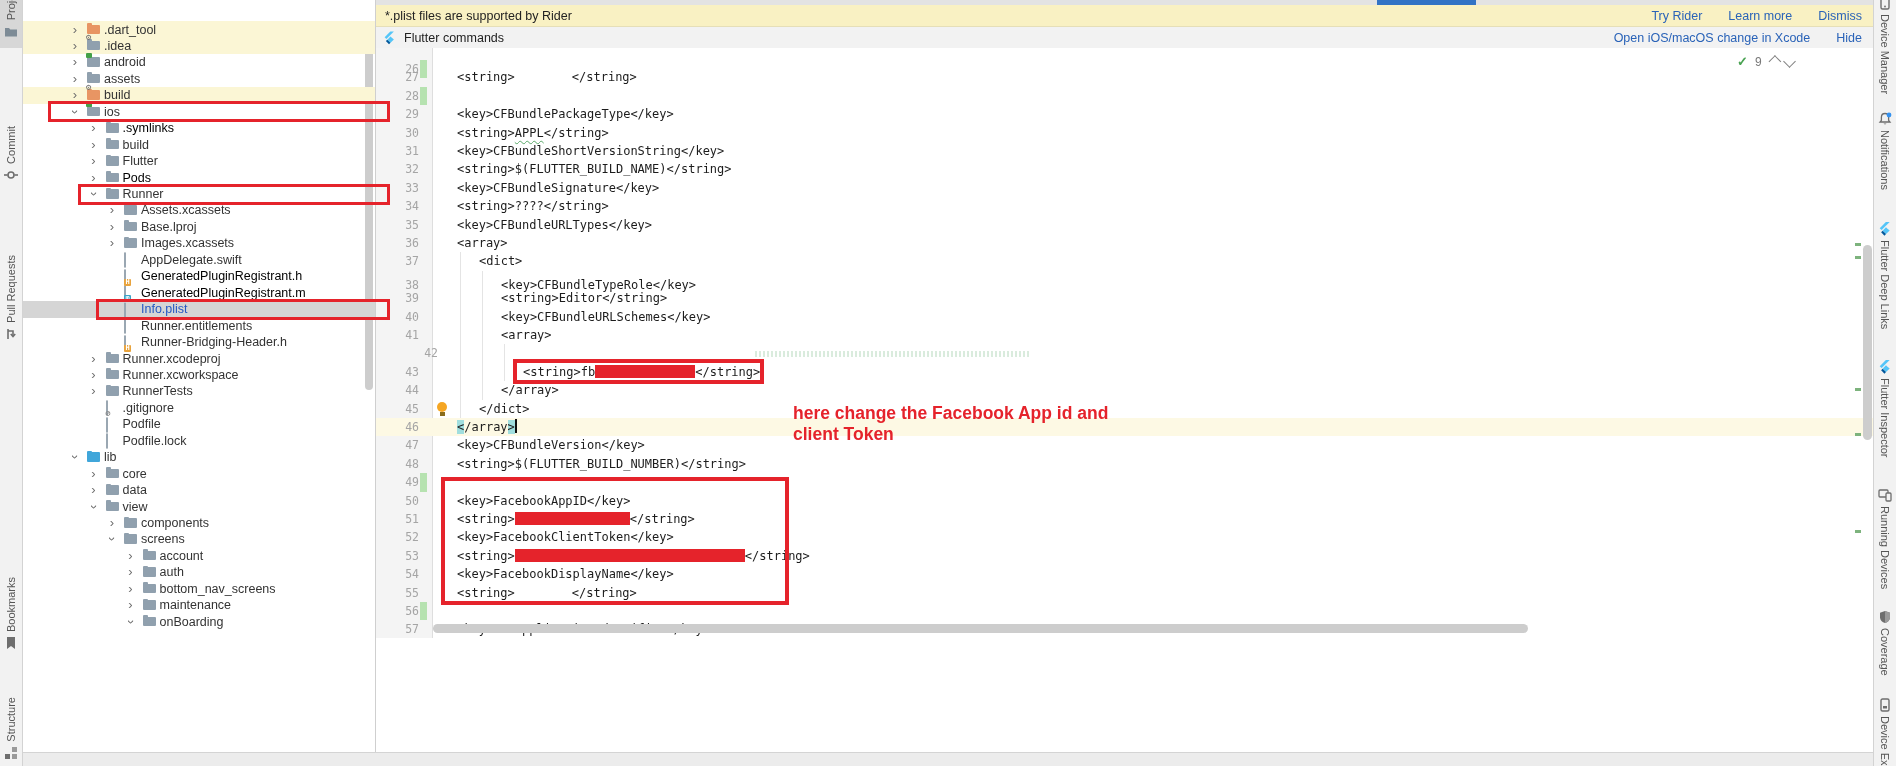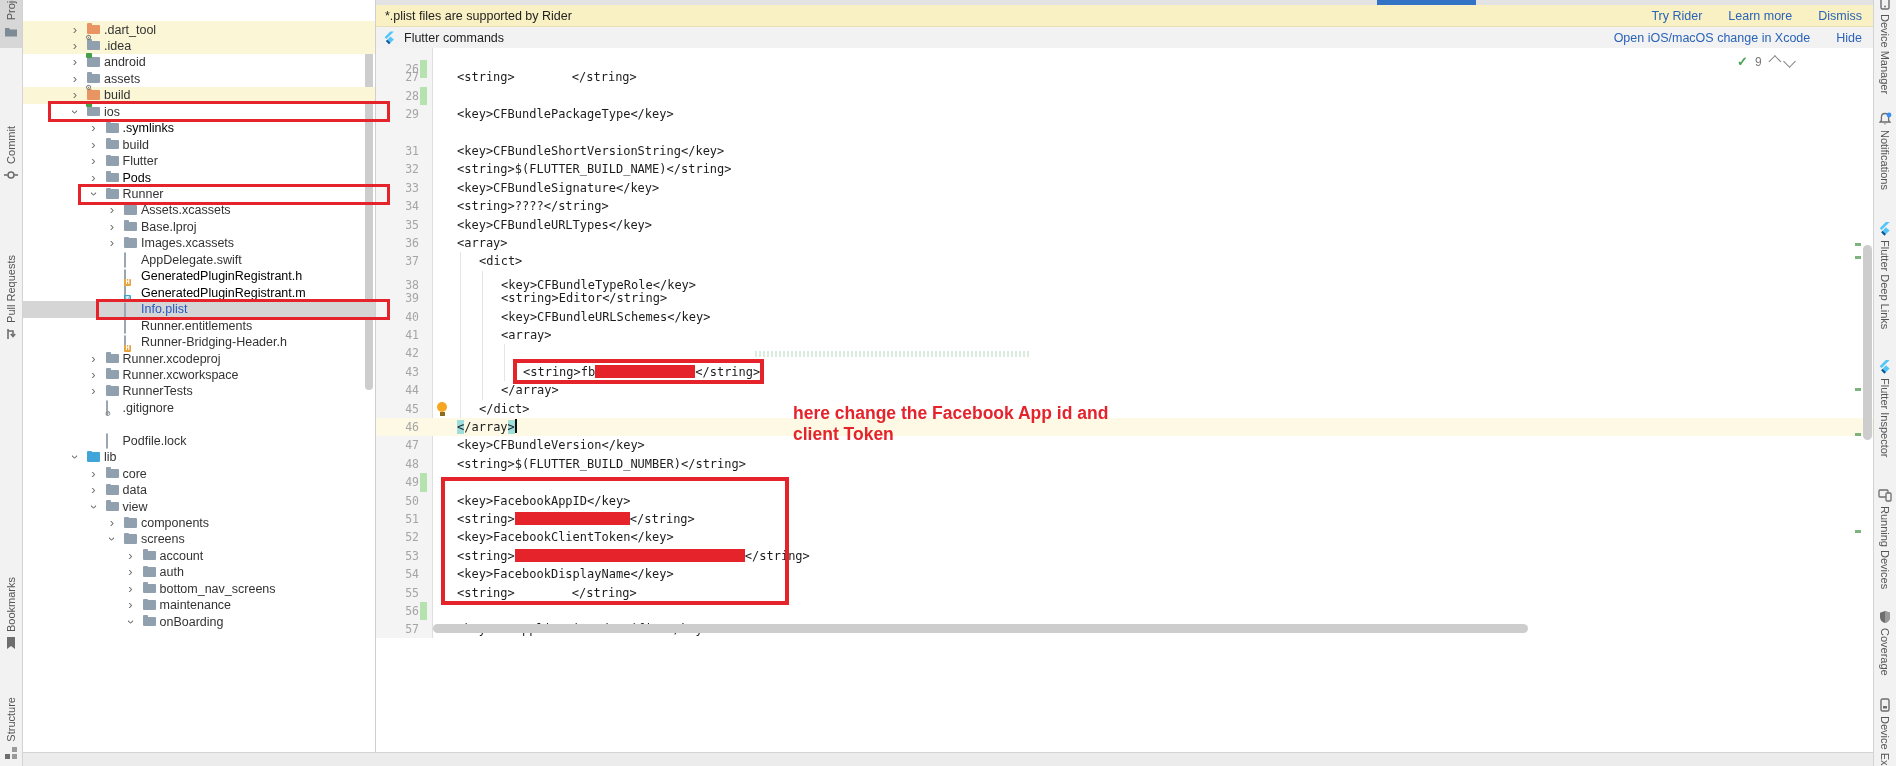--- a/index.html
+++ b/index.html
@@ -252,20 +252,24 @@
     </div>
     <div class="trow" style="top: 382.9px;">
       <span class="chev " style="left:66.5px">›</span>
       <span class="ticon" style="left:83.5px"><span class="fol"><span class="tab" style="background:#90a0ae"></span><span class="bod" style="background:#90a0ae"></span></span></span>
       <span class="tlabel " style="left:100.5px">RunnerTests</span>
     </div>
     <div class="trow" style="top: 399.35px;">
       <span class="ticon" style="left:83.5px"><span class="fil"><i style="top:3px"></i><i style="top:6px"></i><i style="top:9px"></i><span class="badge" style="color:#8a8a8a;font-size:8px;">⊘</span></span></span>
       <span class="tlabel " style="left:100.5px">.gitignore</span>
     </div>
+    <div class="trow" style="top: 415.8px;">
+      <span class="ticon" style="left:83.5px"><span class="fil"><i style="top:3px"></i><i style="top:6px"></i><i style="top:9px"></i></span></span>
+      <span class="tlabel " style="left:100.5px">Podfile</span>
+    </div>
     <div class="trow" style="top: 432.25px;">
       <span class="ticon" style="left:83.5px"><span class="fil"><i style="top:3px"></i><i style="top:6px"></i><i style="top:9px"></i></span></span>
       <span class="tlabel " style="left:100.5px">Podfile.lock</span>
     </div>
     <div class="trow" style="top: 448.7px;">
       <span class="chev exp" style="left:48px">›</span>
       <span class="ticon" style="left:65px"><span class="fol"><span class="tab" style="background:#40a6da"></span><span class="bod" style="background:#40a6da"></span></span></span>
       <span class="tlabel " style="left:82px">lib</span>
     </div>
     <div class="trow" style="top: 465.15px;">
@@ -350,32 +354,33 @@
   <div id="code-area">
     <div id="gutter-bg"></div>
     <div id="code-lines">
         <div class="iguide" style="left: 85px; top: 204.4px; height: 165.6px;"></div>
         <div class="iguide" style="left: 107px; top: 222.8px; height: 128.8px;"></div>
         <div class="iguide" style="left: 129px; top: 296.4px; height: 36.8px;"></div>
         <div class="cl" style="top: 12px;"><span class="lnum">26</span><span class="chgbar"></span><span class="ctext" style="left:60px"></span></div>
         <div class="cl" style="top: 20.4px;"><span class="lnum">27</span><span class="ctext" style="left:82px"><span class="">&lt;string&gt;</span><span class="gapseg" style="width:57px"></span><span class="">&lt;/string&gt;</span></span></div>
         <div class="cl" style="top: 38.8px;"><span class="lnum">28</span><span class="chgbar"></span><span class="ctext" style="left:60px"></span></div>
         <div class="cl" style="top: 57.2px;"><span class="lnum">29</span><span class="ctext" style="left:82px"><span class="">&lt;key&gt;CFBundlePackageType&lt;/key&gt;</span></span></div>
+        <div class="cl" style="top: 75.6px;"><span class="lnum">30</span><span class="ctext" style="left:82px"><span class="">&lt;string&gt;</span><span class="squig">APPL</span><span class="">&lt;/string&gt;</span></span></div>
         <div class="cl" style="top: 94px;"><span class="lnum">31</span><span class="ctext" style="left:82px"><span class="">&lt;key&gt;CFBundleShortVersionString&lt;/key&gt;</span></span></div>
         <div class="cl" style="top: 112.4px;"><span class="lnum">32</span><span class="ctext" style="left:82px"><span class="">&lt;string&gt;$(FLUTTER_BUILD_NAME)&lt;/string&gt;</span></span></div>
         <div class="cl" style="top: 130.8px;"><span class="lnum">33</span><span class="ctext" style="left:82px"><span class="">&lt;key&gt;CFBundleSignature&lt;/key&gt;</span></span></div>
         <div class="cl" style="top: 149.2px;"><span class="lnum">34</span><span class="ctext" style="left:82px"><span class="">&lt;string&gt;????&lt;/string&gt;</span></span></div>
         <div class="cl" style="top: 167.6px;"><span class="lnum">35</span><span class="ctext" style="left:82px"><span class="">&lt;key&gt;CFBundleURLTypes&lt;/key&gt;</span></span></div>
         <div class="cl" style="top: 186px;"><span class="lnum">36</span><span class="ctext" style="left:82px"><span class="">&lt;array&gt;</span></span></div>
         <div class="cl" style="top: 204.4px;"><span class="lnum">37</span><span class="ctext" style="left:104px"><span class="">&lt;dict&gt;</span></span></div>
         <div class="cl" style="top: 228px; text-decoration: underline;"><span class="lnum">38</span><span class="ctext" style="left:126px"><span class="">&lt;key&gt;CFBundleTypeRole&lt;/key&gt;</span></span></div>
         <div class="cl" style="top: 241.2px;"><span class="lnum">39</span><span class="ctext" style="left:126px"><span class="">&lt;string&gt;Editor&lt;/string&gt;</span></span></div>
         <div class="cl" style="top: 259.6px;"><span class="lnum">40</span><span class="ctext" style="left:126px"><span class="">&lt;key&gt;CFBundleURLSchemes&lt;/key&gt;</span></span></div>
         <div class="cl" style="top: 278px;"><span class="lnum">41</span><span class="ctext" style="left:126px"><span class="">&lt;array&gt;</span></span></div>
-        <div class="cl" style="top: 296.4px;"><span class="lnum">42</span><span class="ctext" style="left:60px"></span></div>
+        <div class="cl" style="top: 296.4px; margin-left: 19px;"><span class="lnum">42</span><span class="ctext" style="left:60px"></span></div>
         <div id="remnant" style="top: 303.4px;"></div>
         <div class="cl" style="top: 314.8px;"><span class="lnum">43</span><span class="ctext" style="left:148px"><span class="">&lt;string&gt;fb</span><span class="redact" style="width:100px"></span><span class="">&lt;/string&gt;</span></span></div>
         <div class="anno-box" style="left: 138px; top: 311.3px; width: 243px; height: 17px;"></div>
         <div class="cl" style="top: 333.2px;"><span class="lnum">44</span><span class="ctext" style="left:126px"><span class="">&lt;/array&gt;</span></span></div>
         <div class="cl" style="top: 351.6px;"><span class="lnum">45</span><span class="ctext" style="left:104px"><span class="">&lt;/dict&gt;</span></span></div>
         <div id="bulb" style="top: 353.6px;">
           <span class="b1"></span>
           <span class="b2"></span>
           <span class="b3"></span>
         </div>

